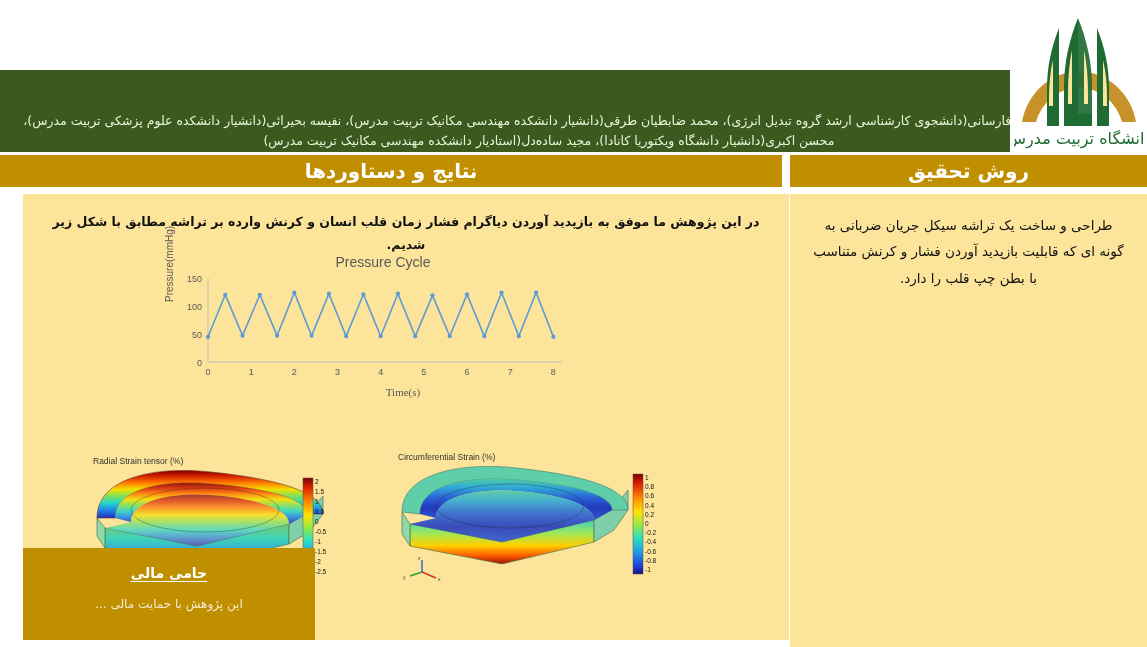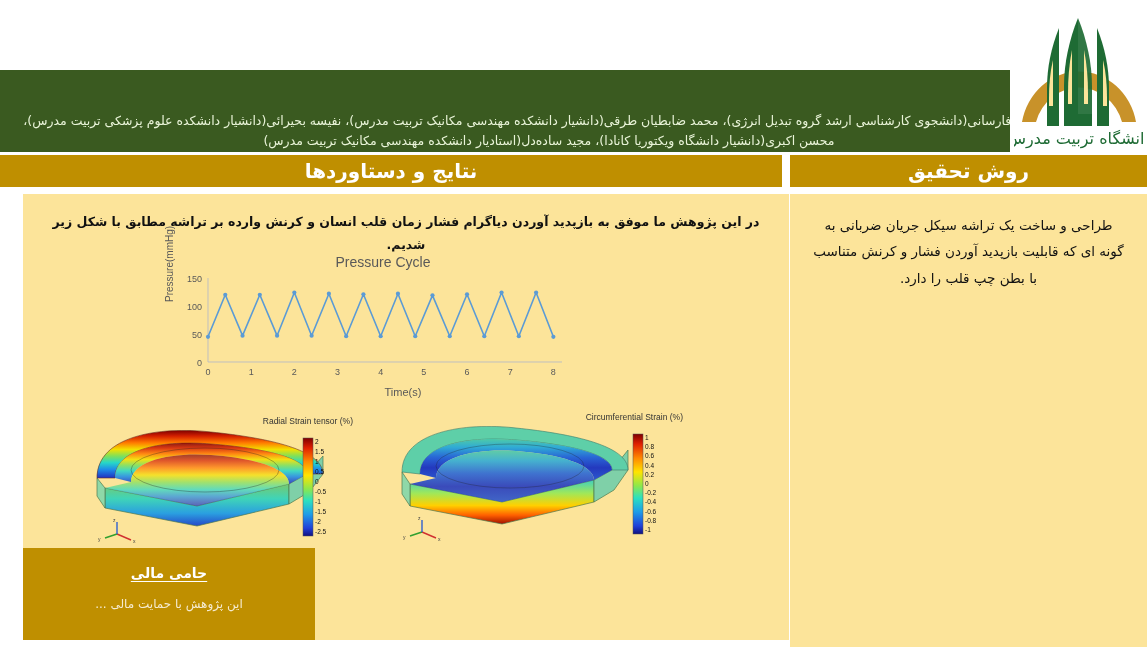--- a/index.html
+++ b/index.html
@@ -127,21 +127,21 @@
     color: #595959;
     font-family: "Liberation Sans", sans-serif;
     margin-bottom: 2px;
   }
   .chart-body { position: relative; width: 430px; height: 112px; }
   .chart-svg { display: block; }
   .axis-x-label {
     text-align: center;
     font-size: 11px;
     color: #595959;
-    font-family: Liberation Sans, sans-serif;
+    font-family: Liberation Serif, serif;
     margin-top: 2px;
     padding-left: 40px;
   }
   .axis-y-label {
     position: absolute;
     left: -4px; top: 30px;
     font-size: 10px;
     color: #595959;
     font-family: "Liberation Sans", sans-serif;
     transform: rotate(-90deg);
@@ -150,25 +150,26 @@
   }
 
   
   .fig {
     position: absolute;
     direction: ltr;
   }
   .fig-radial { left: 70px; top: 222px; width: 260px; height: 135px; }
   .fig-circ   { left: 375px; top: 218px; width: 285px; height: 135px; }
   .fig-caption {
-    text-align: right;
+    text-align: left;
     font-size: 8.5px;
     color: #333333;
     font-family: "Liberation Sans", sans-serif;
     margin-bottom: 4px;
+    margin-top: 40px;
   }
   .fig-svg { display: block; }
 
   
   .sponsor-box {
     position: absolute;
     left: 8px; top: 548px;
     width: 292px; height: 92px;
     background: #BF8F00;
     padding: 17px 18px 0 18px;

